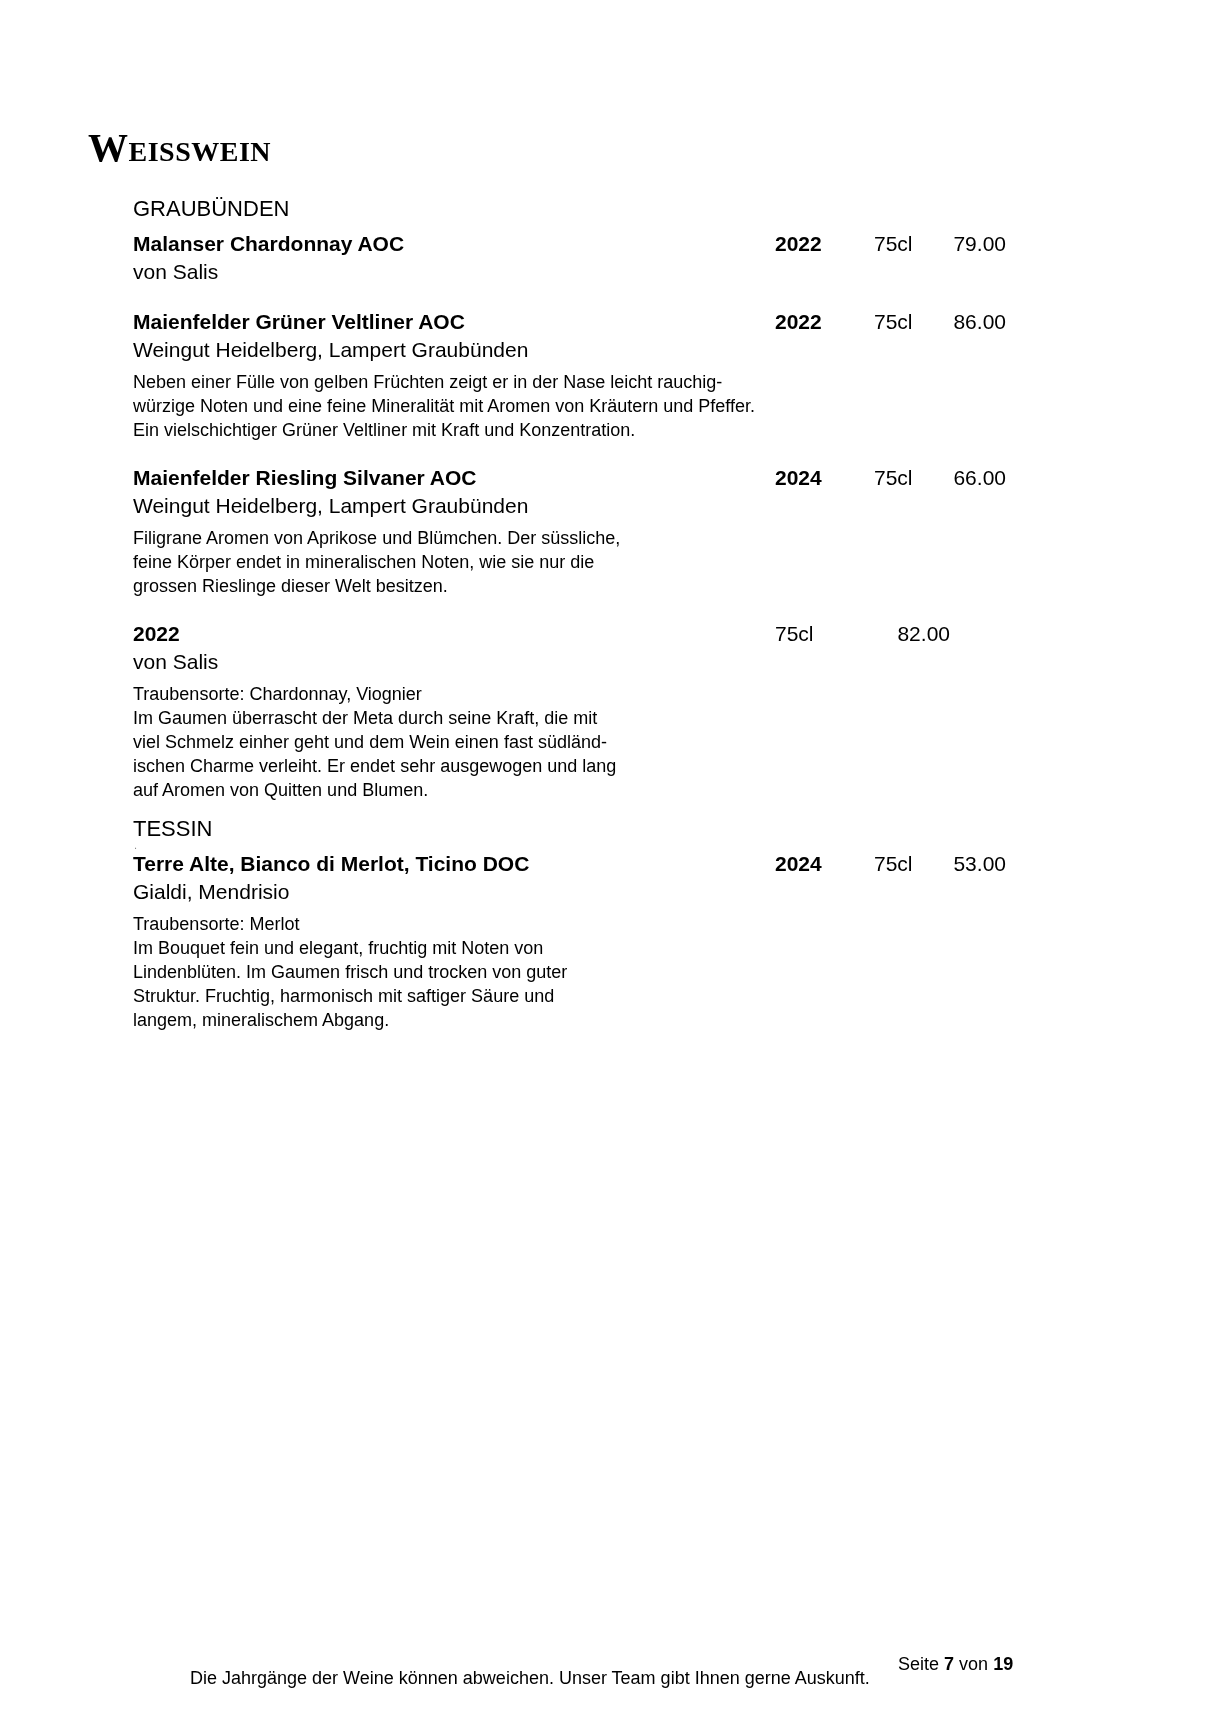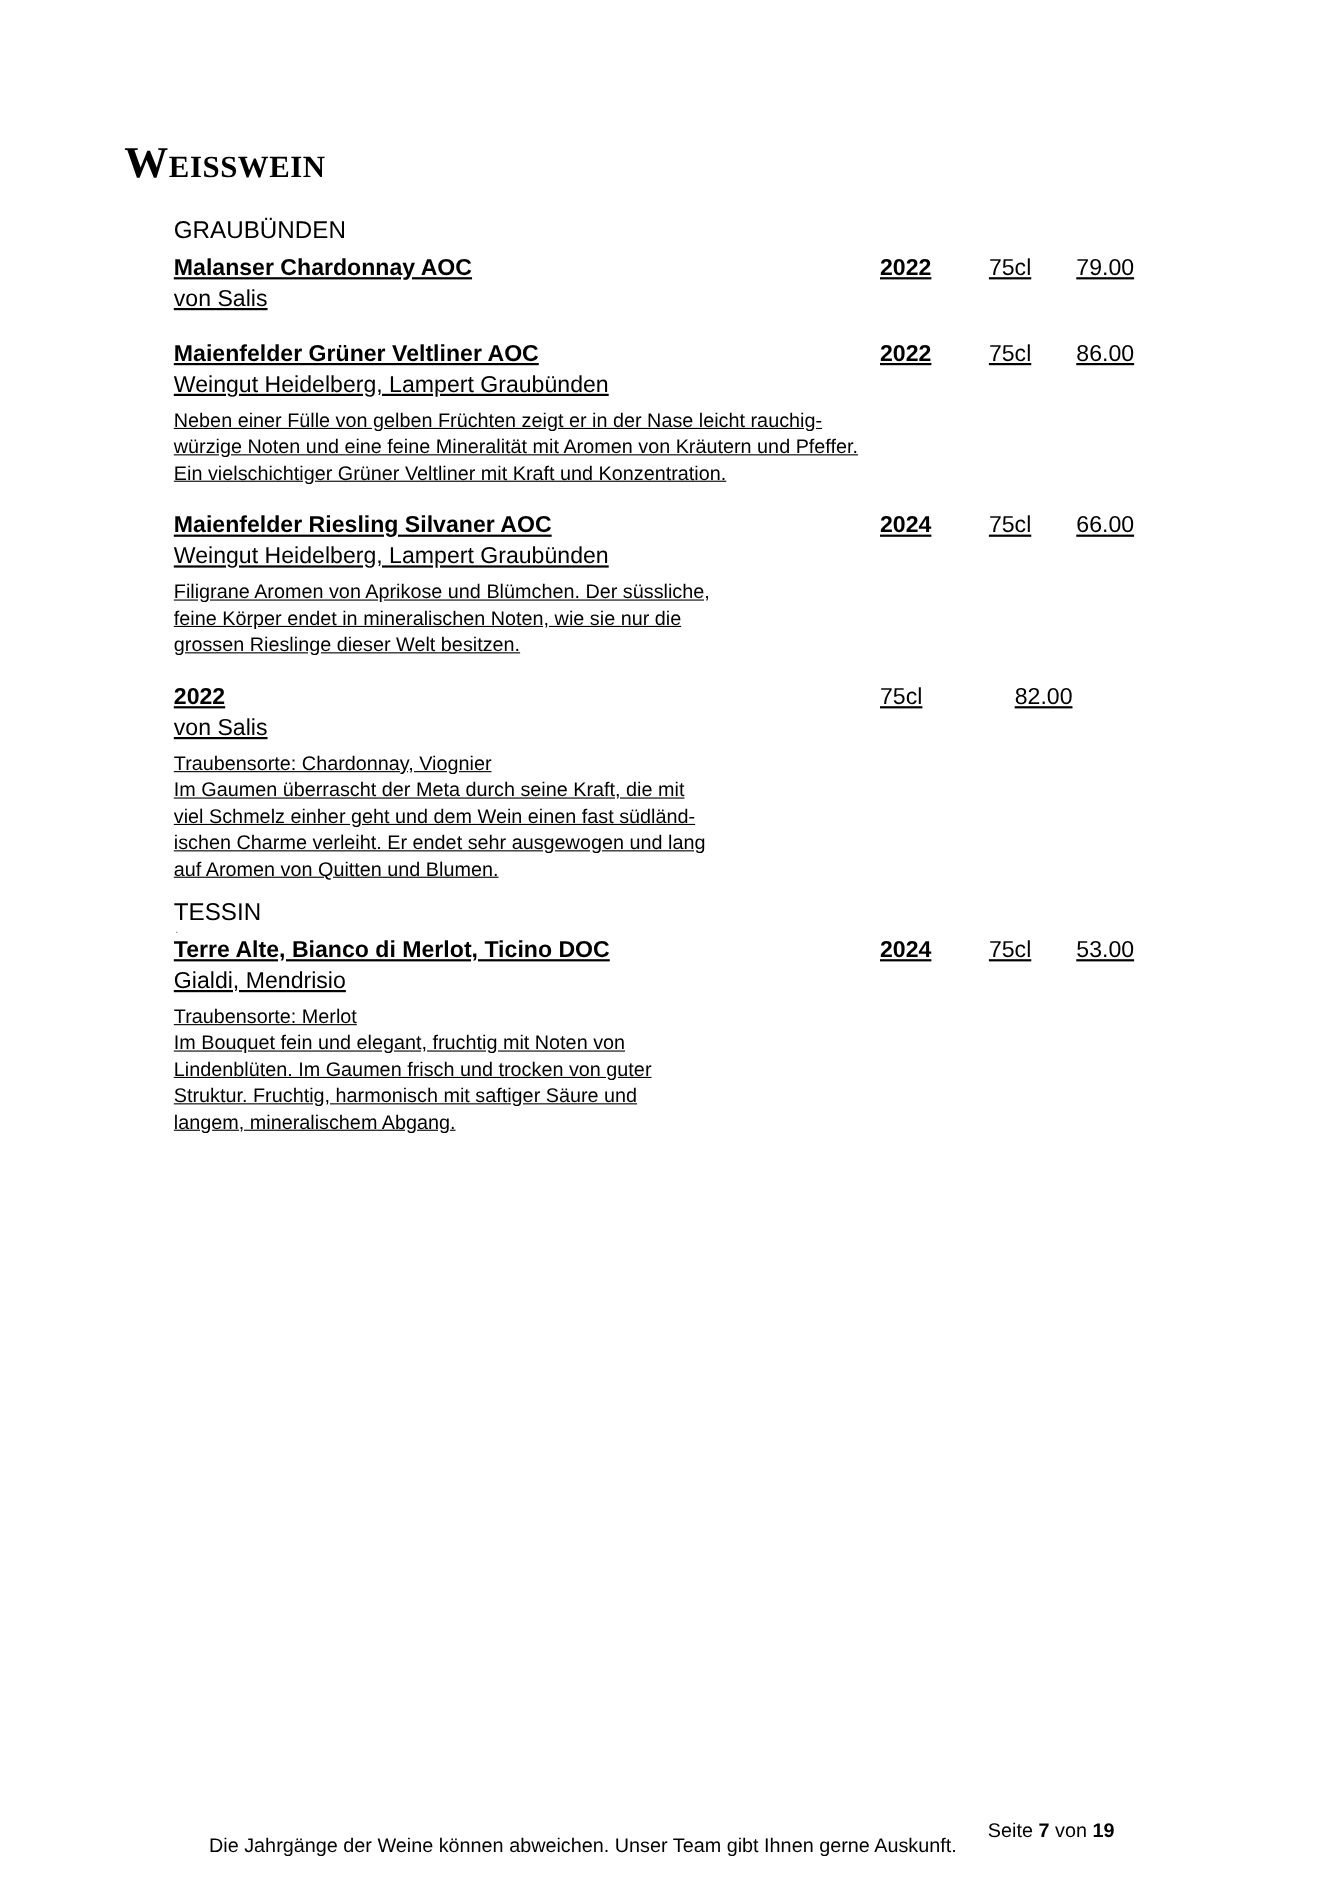--- a/index.html
+++ b/index.html
@@ -9,21 +9,21 @@
     color: #000000;
   }
   body {
     width: 1222px;
     height: 1728px;
     position: relative;
     overflow: hidden;
     font-family: "Liberation Sans", sans-serif;
   }
   .content {
-    padding: 128px 0 0 113px;
+    padding: 128px 0 0 88px;
   }
   .page-title {
     margin: 0;
     font-family: "Liberation Serif", serif;
     font-weight: bold;
     font-variant: small-caps;
     font-size: 40px;
     line-height: 40px;
     letter-spacing: 0.5px;
   }
@@ -51,21 +51,20 @@
     height: 0;
     line-height: 0;
     font-size: 11px;
     color: #8a8a8a;
     position: relative;
     top: 3px;
   }
   .wine {
     margin-left: 45px;
     margin-top: 22px;
-    text-decoration: underline;
   }
   .region-title + .wine,
   .stray-dot + .wine {
     margin-top: 8px;
   }
   .wine-head {
     display: grid;
     grid-template-columns: 642px 99px 76px 56px;
     line-height: 28px;
     font-size: 21px;

